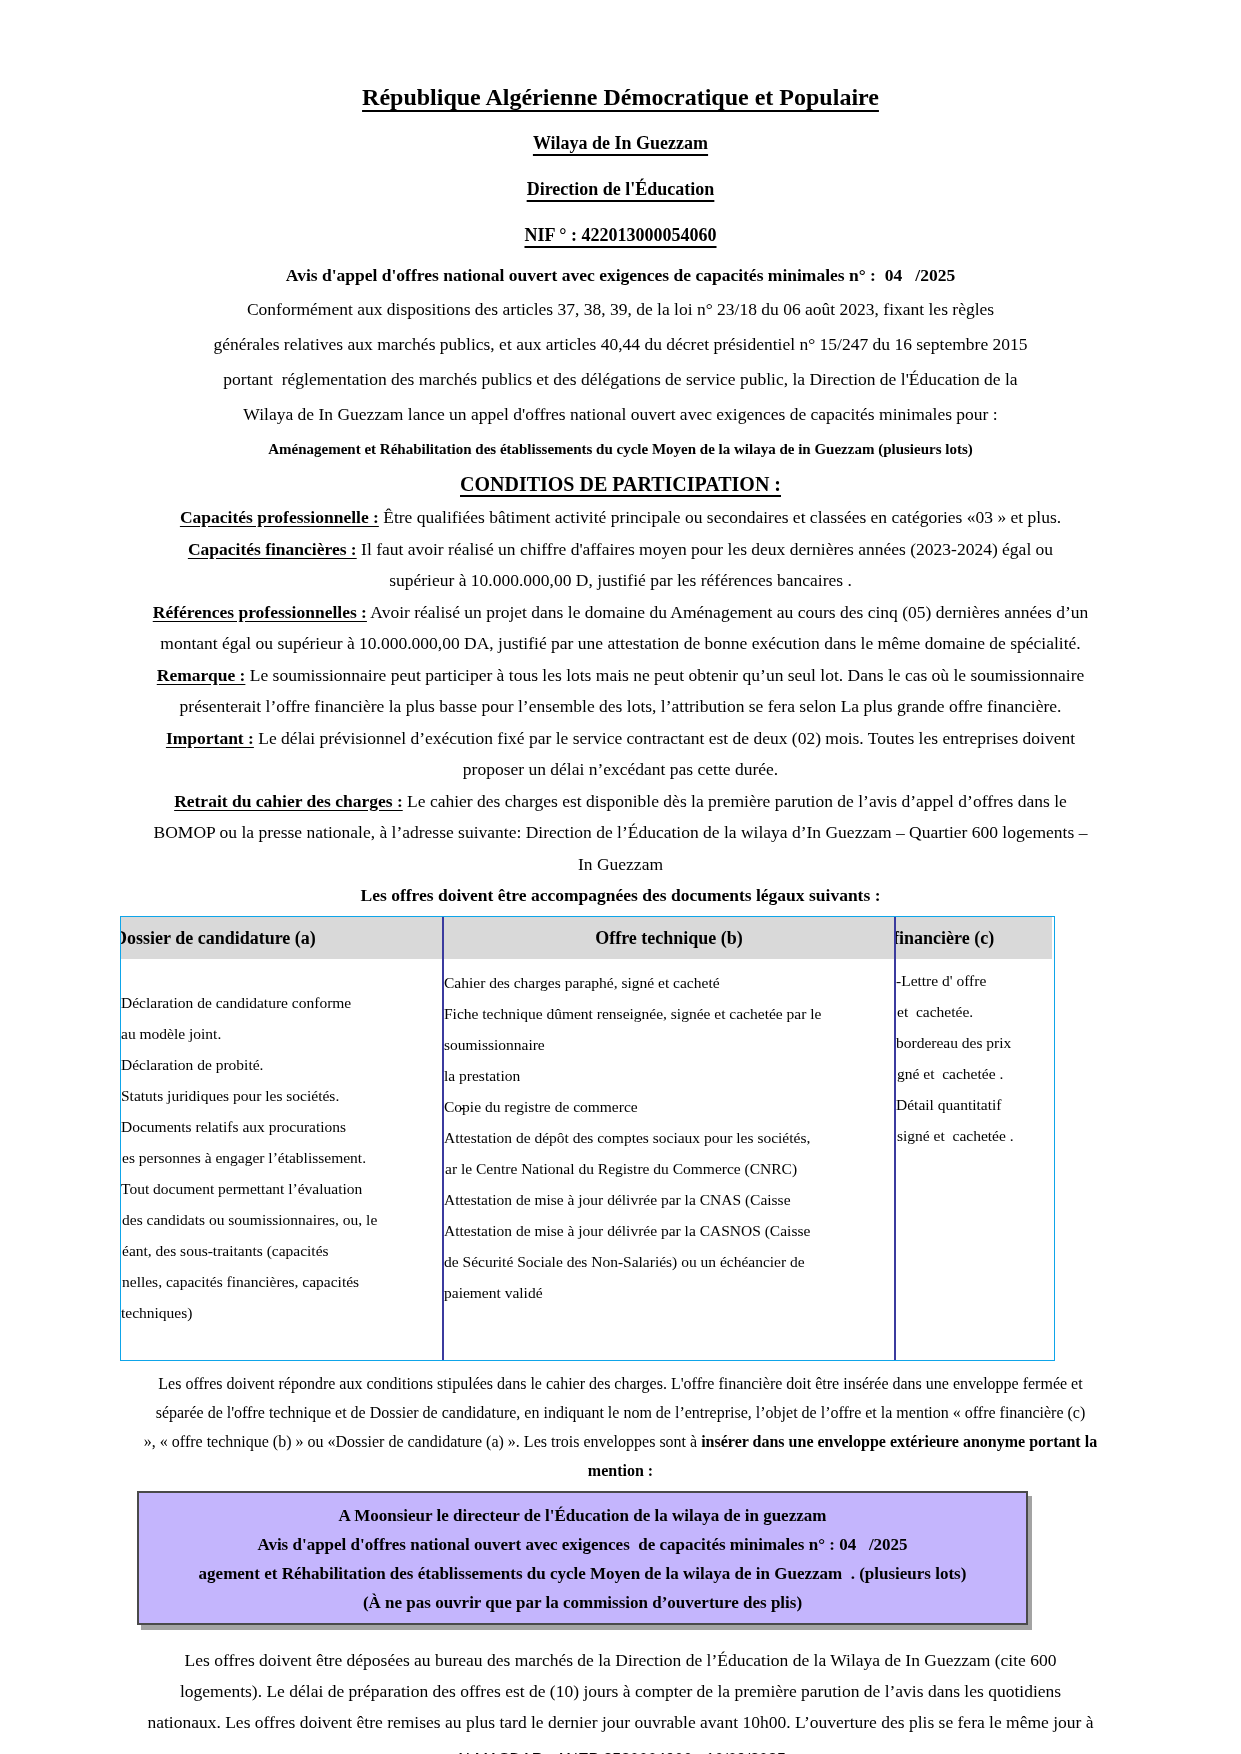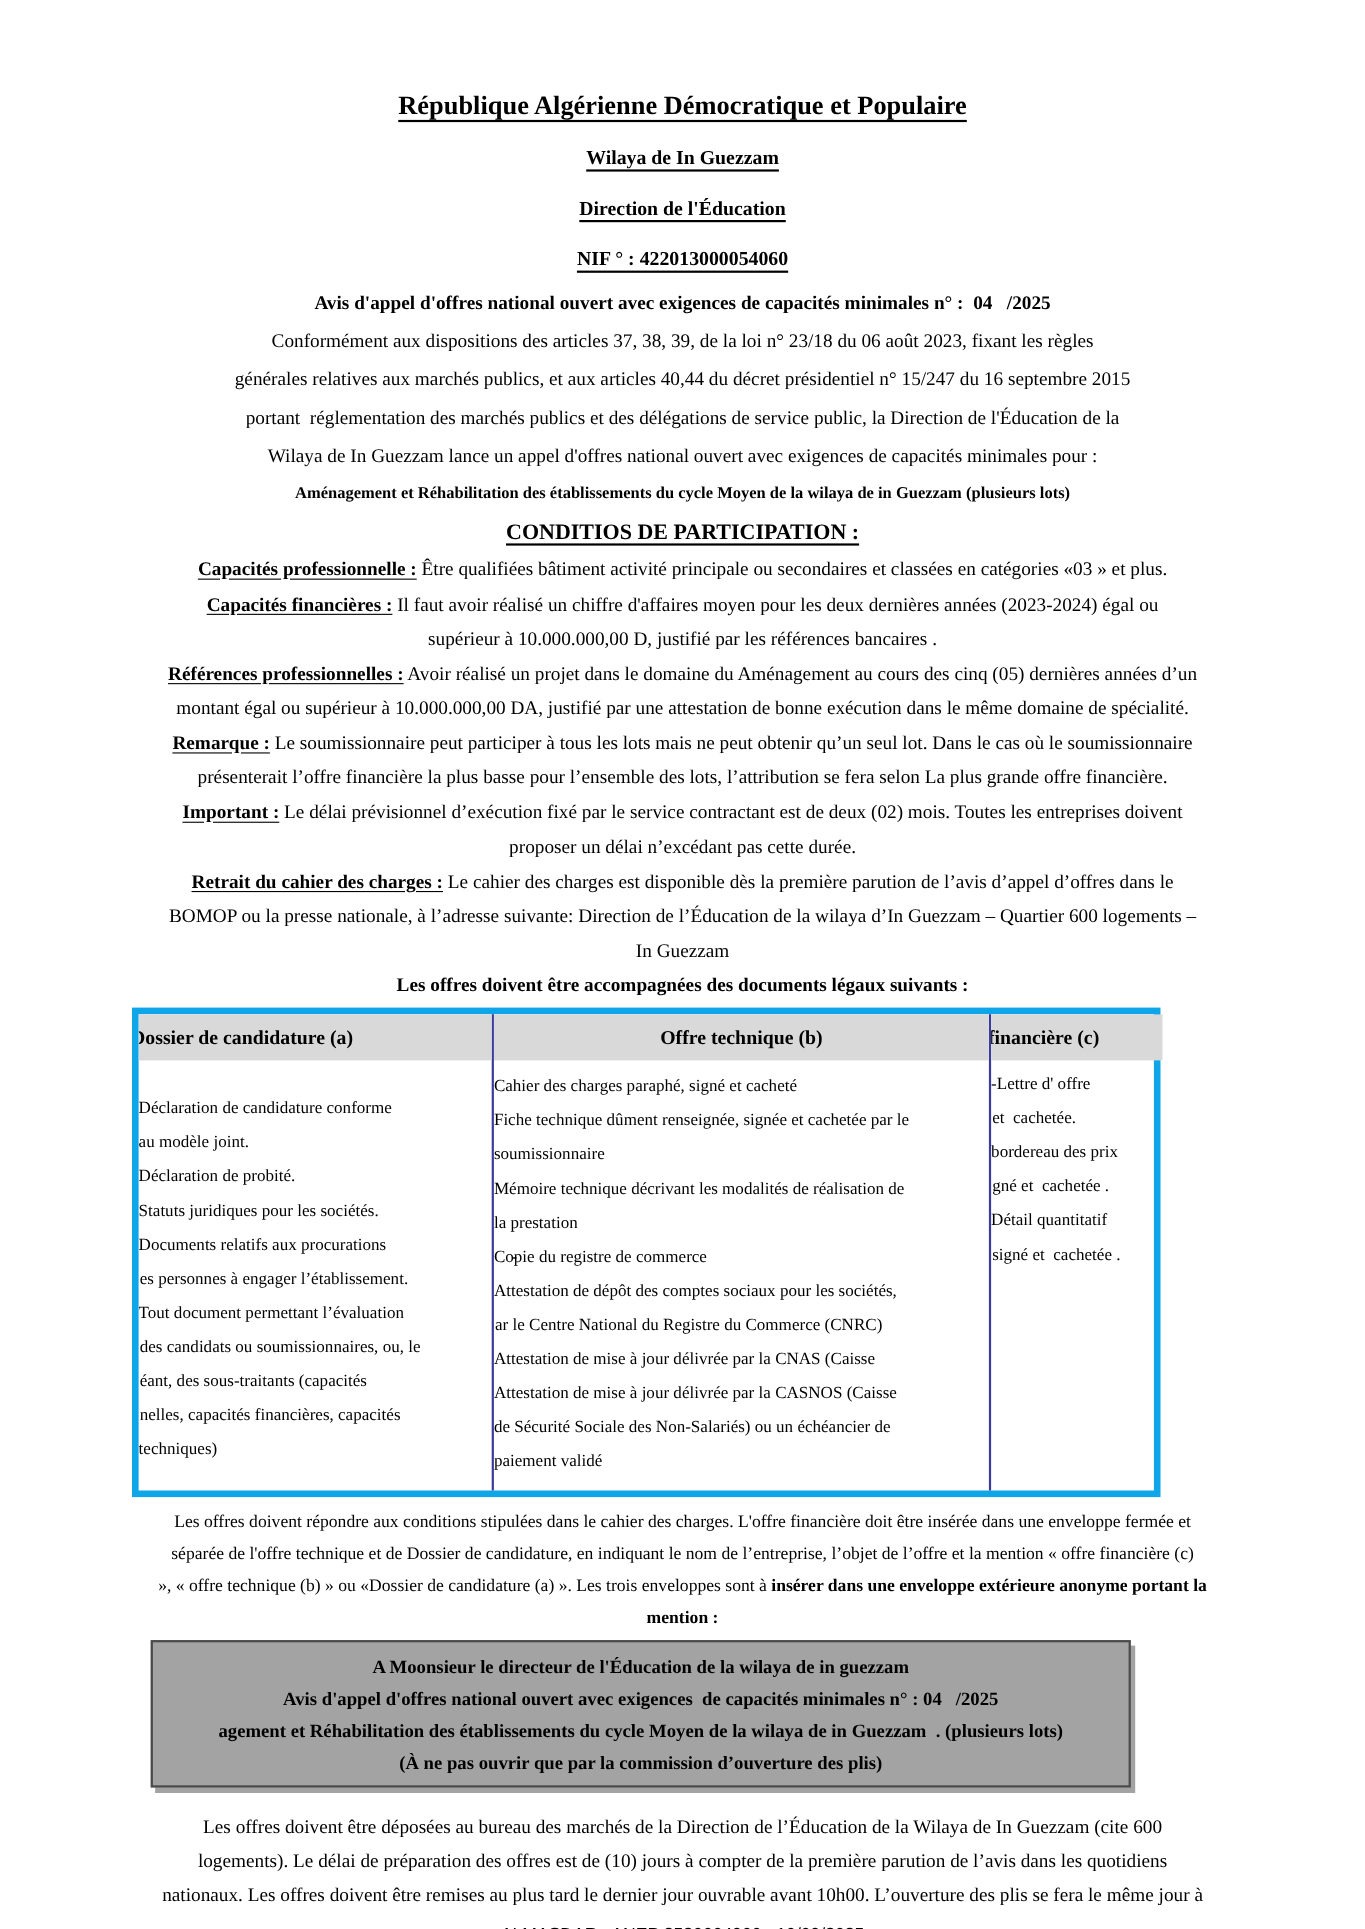--- a/index.html
+++ b/index.html
@@ -18,21 +18,21 @@
   .intro .bl{line-height:35px;}
   .project{font-size:15px;font-weight:bold;line-height:35px;text-align:center;}
   .condhead{font-size:20px;font-weight:bold;line-height:35px;text-align:center;}
   .condhead span{text-decoration:underline;text-underline-offset:4px;}
   .conds .bl{line-height:31.5px;}
   .lbl{font-weight:bold;text-decoration:underline;text-underline-offset:3px;}
   .docshead{font-size:17.5px;font-weight:bold;line-height:31.5px;text-align:center;margin-bottom:4px;}
   
   .doc-table{
     margin-left:90px;width:935px;height:445px;box-sizing:border-box;
-    border:6px solid #0ea5e9;display:grid;grid-template-columns:323px 452px 156px;
+    border:1px solid #0ea5e9;display:grid;grid-template-columns:323px 452px 156px;
   }
   .tcol{box-sizing:border-box;overflow:hidden;}
   .tcol-a,.tcol-b{border-right:2px solid #3b3b9e;}
   .th{height:42px;line-height:42px;background:#d9d9d9;font-weight:bold;font-size:18px;white-space:nowrap;overflow:hidden;}
   .th-a{text-align:left;text-indent:-7px;}
   .th-b{text-align:center;}
   .th-c{text-align:left;text-indent:-3px;}
   .cell{box-sizing:border-box;}
   .cell-a{padding-top:28px;}
   .cell-b{padding-top:8px;}
@@ -41,21 +41,21 @@
   .tl.left{text-align:left;padding-left:1px;}
   .dashline{position:relative;}
   .dashline .dash{position:absolute;left:16px;top:0;font-weight:bold;}
   
   .envelope{margin-top:8px;}
   .envelope .bl{line-height:29px;font-size:16px;}
   
   .mention-box{
     margin-left:107px;width:891px;box-sizing:border-box;margin-top:6px;
     border:2px solid #4a4a4a;box-shadow:4px 5px 0 #a3a3a3;
-    padding:8px 10px 6px 10px;background:#a3a3a3;
+    padding:8px 10px 6px 10px;background:#c4b5fd;
   }
   .mention-box .bl{font-weight:bold;line-height:29px;font-size:17px;}
   
   .closing{margin-top:20px;}
   .closing .bl{line-height:31px;}
   .footer{
     margin-top:12px;text-align:center;
     font-family:"Liberation Sans", sans-serif;font-size:16px;line-height:20px;
   }
 </style>
@@ -118,21 +118,20 @@
         <div class="tl left">nelles, capacités financières, capacités</div>
         <div class="tl">techniques)</div>
       </div>
     </div>
     <div class="tcol tcol-b">
       <div class="th th-b">Offre technique (b)</div>
       <div class="cell cell-b">
         <div class="tl">Cahier des charges paraphé, signé et cacheté</div>
         <div class="tl">Fiche technique dûment renseignée, signée et cachetée par le</div>
         <div class="tl">soumissionnaire</div>
-        <div class="tl">Mémoire technique décrivant les modalités de réalisation de</div>
         <div class="tl">la prestation</div>
         <div class="tl dashline"><span class="dash">-</span><span>Copie du registre de commerce</span></div>
         <div class="tl">Attestation de dépôt des comptes sociaux pour les sociétés,</div>
         <div class="tl left">ar le Centre National du Registre du Commerce (CNRC)</div>
         <div class="tl">Attestation de mise à jour délivrée par la CNAS (Caisse</div>
         <div class="tl">Attestation de mise à jour délivrée par la CASNOS (Caisse</div>
         <div class="tl">de Sécurité Sociale des Non-Salariés) ou un échéancier de</div>
         <div class="tl">paiement validé</div>
       </div>
     </div>

